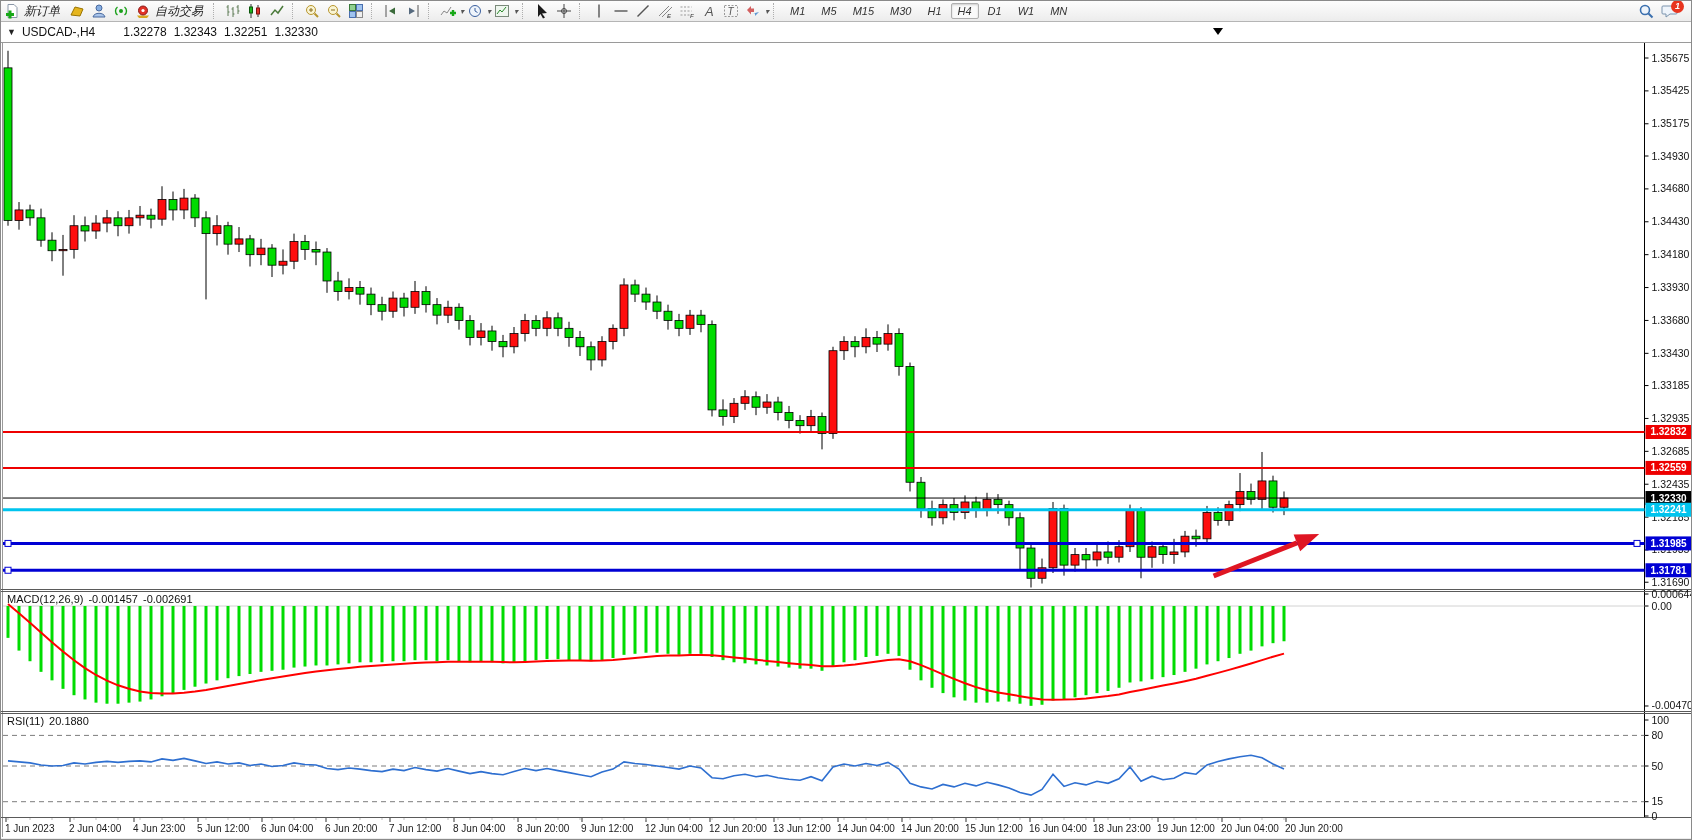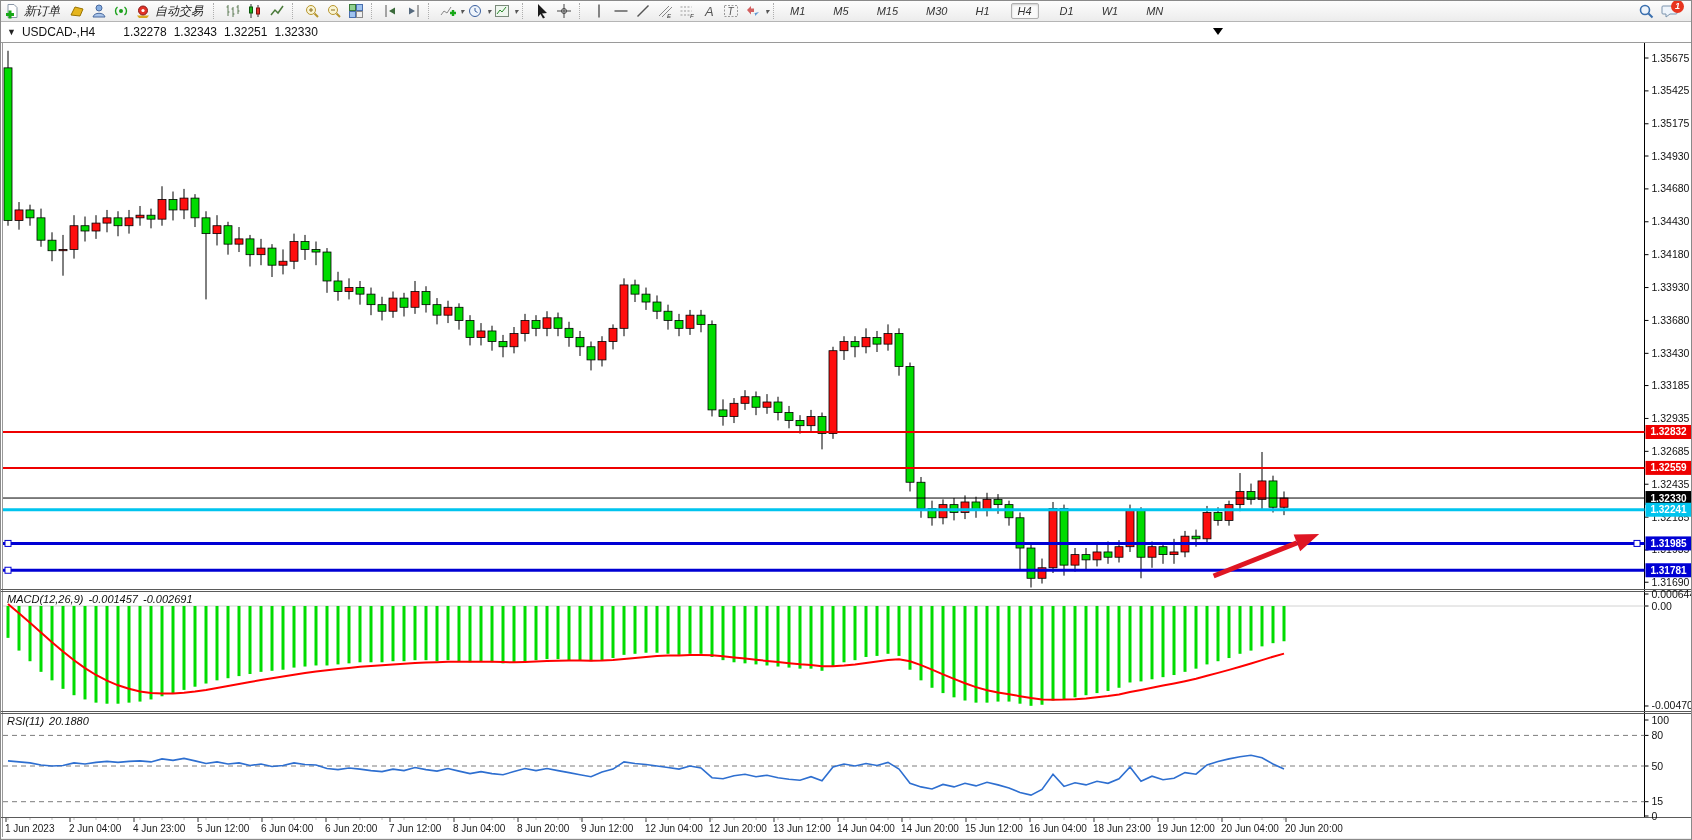--- a/index.html
+++ b/index.html
@@ -16,21 +16,21 @@
   .tf{font-size:11px;color:#333;padding:1px 6px;margin:0 1px;border:1px solid transparent;border-radius:2px;cursor:default;}
   .tf.active{background:#fafafa;border:1px solid #b0b0b0;box-shadow:inset 0 1px 2px rgba(0,0,0,.18);}
   .tb-right{margin-left:auto;display:flex;align-items:center;padding-right:8px;position:relative;}
   .badge{position:absolute;top:-2px;right:-2px;min-width:13px;height:13px;border-radius:7px;background:#e8351f;color:#fff;
          font-size:9px;font-weight:bold;text-align:center;line-height:13px;padding:0 2px;box-sizing:border-box;}
   
   .titlerow{position:absolute;left:6px;top:24px;z-index:4;display:flex;align-items:center;font-size:12px;color:#111;white-space:nowrap;}
   .titlerow .tri{font-size:9px;color:#222;margin-right:6px;}
   .titlerow span.v{margin-right:7px;}
   .indtitle{position:absolute;z-index:4;font-size:11px;color:#111;white-space:nowrap;}
-  .indtitle span{margin-right:5px;font-style:italic;}
+  .indtitle span{margin-right:5px;}
   #plot{position:absolute;left:0;top:21px;z-index:2;}
 </style>
 </head>
 <body>
 
 <div class="app">
 
   <div class="toolbar">
     <span class="tbi">
       <svg width="16" height="16">
@@ -197,21 +197,21 @@
     </span>
     <span class="tbi">
       <svg width="16" height="16">
           <path d="M2 7l4-4v2.5h3V9H6v2.5z" fill="#c44" opacity=".85"></path>
           <path d="M14 9l-4 4v-2.5H8" fill="#48c" opacity=".85"></path>
         </svg>
     </span>
       <span class="caret">▾</span>
 
     <span class="tbsep"></span>
-    <span id="tf-bar" style="display:flex;gap:12px;">
+    <span id="tf-bar" style="display:flex;">
         <span class="tf">M1</span>
         <span class="tf">M5</span>
         <span class="tf">M15</span>
         <span class="tf">M30</span>
         <span class="tf">H1</span>
         <span class="tf active">H4</span>
         <span class="tf">D1</span>
         <span class="tf">W1</span>
         <span class="tf">MN</span>
       </span>

